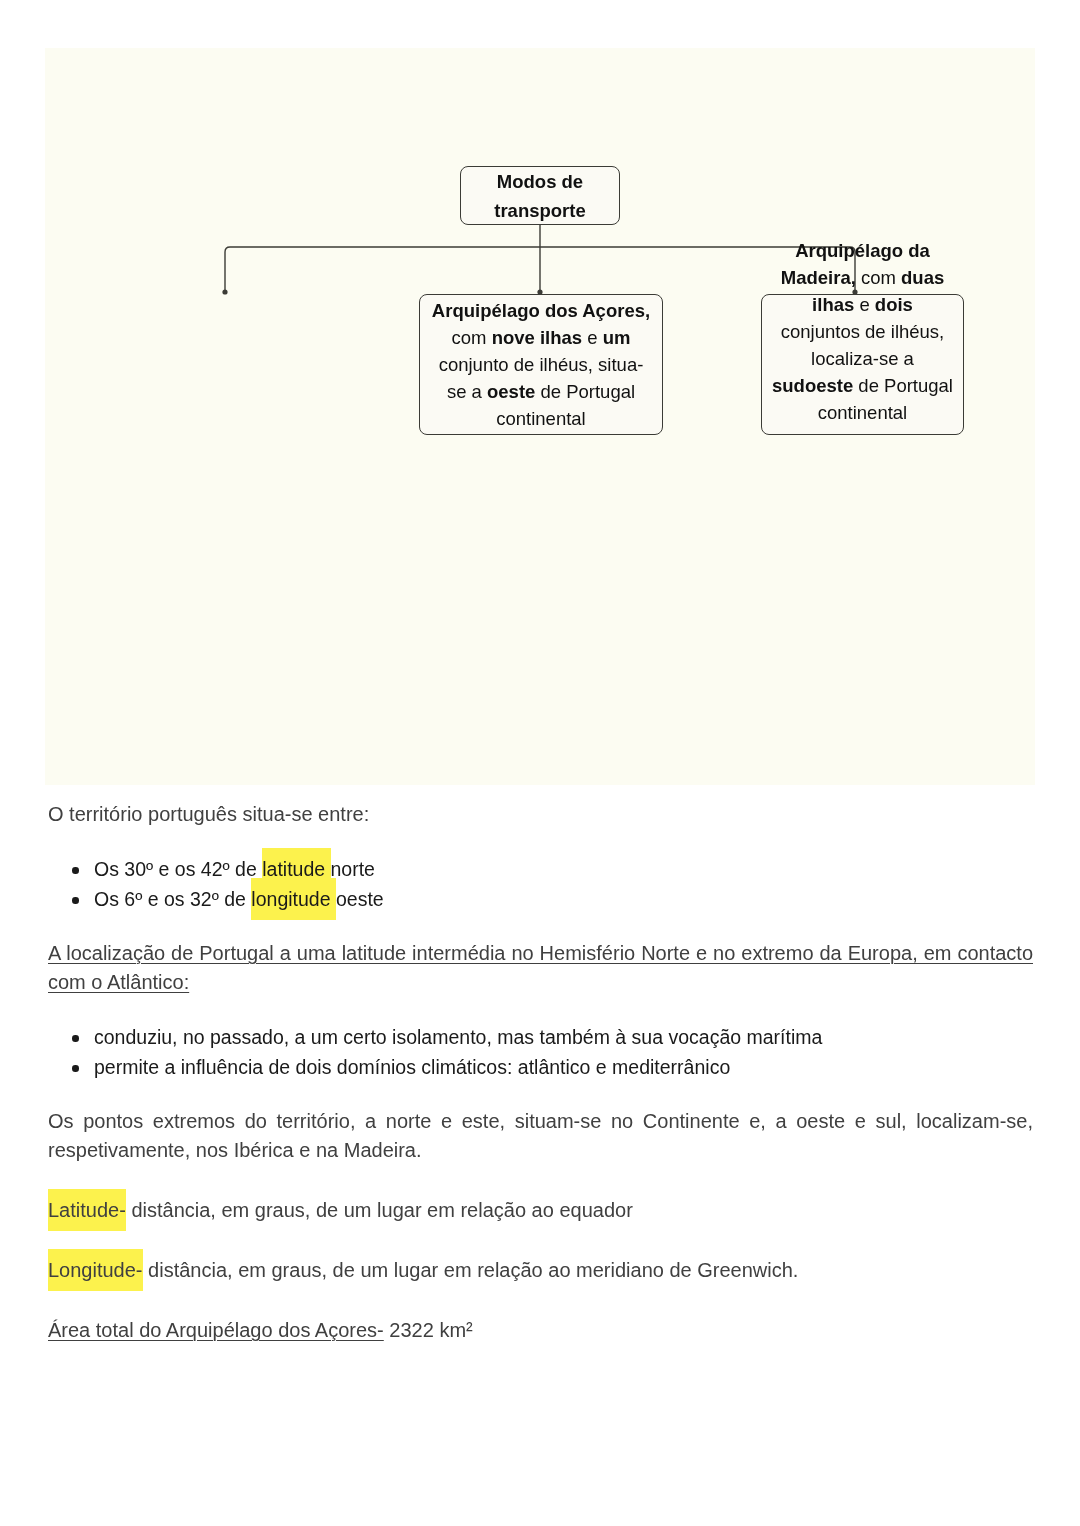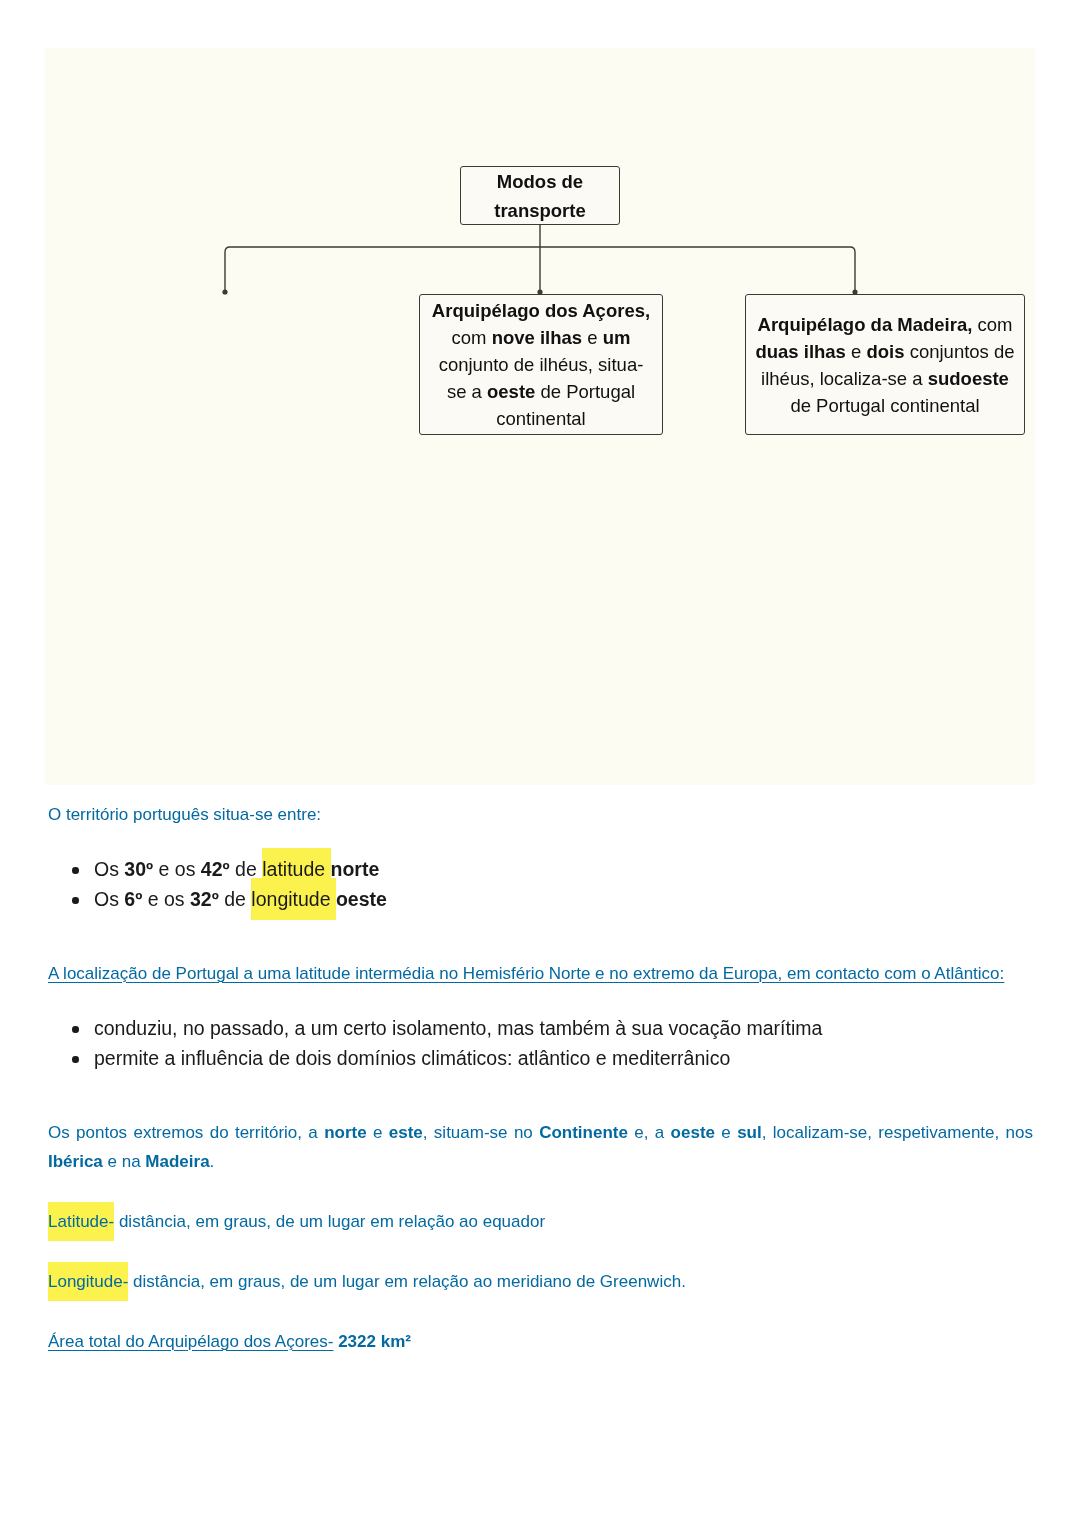--- a/index.html
+++ b/index.html
@@ -32,21 +32,21 @@
     left: 0;
     top: 0;
     width: 990px;
     height: 737px;
   }
 
   .node {
     position: absolute;
     box-sizing: border-box;
     border: 1.4px solid #3b3b36;
-    border-radius: 3px;
+    border-radius: 8px;
     background: #fbfaf4;
     text-align: center;
     font-size: 18.5px;
     line-height: 27px;
     color: #111111;
     padding: 8px 9px;
     display: flex;
     align-items: center;
     justify-content: center;
   }
@@ -67,24 +67,25 @@
     width: 245px;
     height: 141px;
   }
   .node-child2 {
     left: 374px;
     top: 246px;
     width: 244px;
     height: 141px;
   }
   .node-child3 {
-    left: 700px;
+    left: 716px;
     top: 246px;
-    width: 280px;
+    width: 203px;
     height: 141px;
+    align-items: flex-end;
   }
 
   .connectors {
     position: absolute;
     left: 0;
     top: 0;
     width: 990px;
     height: 737px;
     overflow: visible;
   }
@@ -92,31 +93,30 @@
   
   .doc-body {
     position: absolute;
     left: 48px;
     top: 800px;
     width: 985px;
   }
 
   p.para {
     margin: 0 0 0 0;
-    font-size: 17px;
+    font-size: 20px;
     line-height: 29px;
-    color: #0369a1;
+    color: #404040;
   }
   .gap-md { height: 25px; }
   .gap-lg { height: 31px; }
 
   .para.justified {
     text-align: justify;
     text-align-last: left;
-    margin-top: 20px;
   }
 
   ul.bullets {
     margin: 0;
     padding: 0 0 0 46px;
     list-style: none;
   }
   ul.bullets li {
     position: relative;
     font-size: 19.5px;
@@ -129,21 +129,21 @@
     content: "";
     position: absolute;
     left: -22px;
     top: 13px;
     width: 6.5px;
     height: 6.5px;
     border-radius: 50%;
     background: #1a1a1a;
   }
 
-  b, strong { font-weight: 700; }
+  b, strong { font-weight: 400; }
   mark.hl {
     background: #fcf24d;
     color: inherit;
     padding: 10px 0;
   }
   u.ul, .underline {
     text-decoration: underline;
     text-underline-offset: 3px;
     text-decoration-thickness: 1.2px;
     text-align: center;

